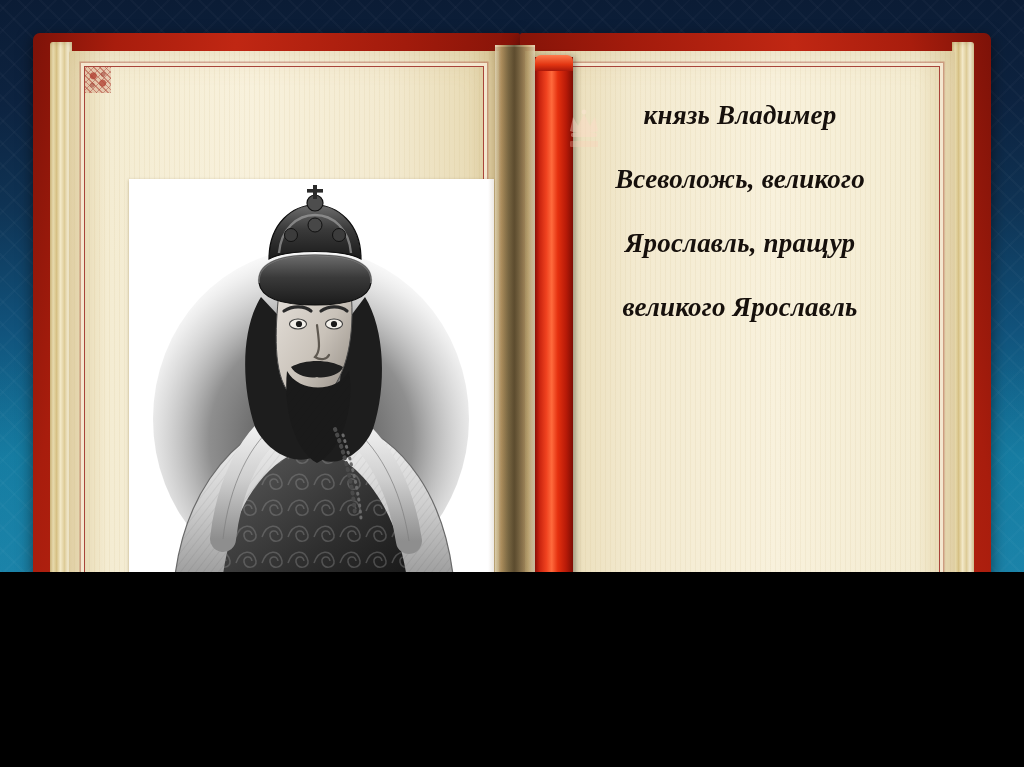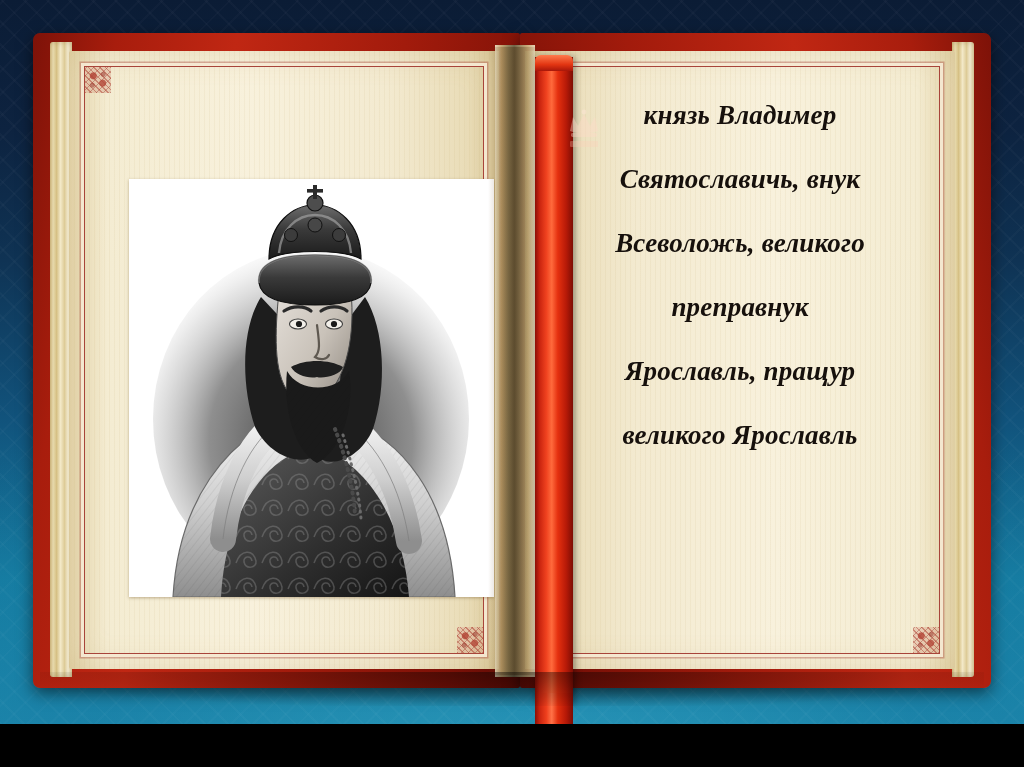--- a/index.html
+++ b/index.html
@@ -8,21 +8,21 @@
     padding: 0;
     background: #000;
   }
   body {
     font-family: "Liberation Serif", serif;
   }
 
   #slide {
     position: relative;
     width: 1024px;
-    height: 724px;
+    height: 572px;
     overflow: hidden;
     background:
       radial-gradient(ellipse 120% 90% at 50% 115%, rgba(60,175,205,0.55) 0%, rgba(30,120,160,0.25) 38%, rgba(0,0,0,0) 72%),
       linear-gradient(180deg,
         #0b1c35 0%,
         #0d2340 18%,
         #0f3354 36%,
         #11537c 58%,
         #157da2 80%,
         #1a86ab 100%);
@@ -353,23 +353,21 @@
         </svg>
       </div>
     </div>
 
     <div class="page" id="page-right">
       <div class="page-rule"></div>
       <div class="corner-orn orn-br"></div>
 
       <div id="text-block">
         <div class="text-line">князь Владимер</div>
-        <div class="text-line">Святославичь, внук</div>
         <div class="text-line">Всеволожь, великого</div>
-        <div class="text-line">преправнук</div>
         <div class="text-line">Ярославль, пращур</div>
         <div class="text-line">великого Ярославль</div>
       </div>
     </div>
 
     <div id="spine-edges"></div>
     <div id="spine-shadow"></div>
 
     <div id="ribbon"></div>
     <div id="ribbon-fold"></div>

